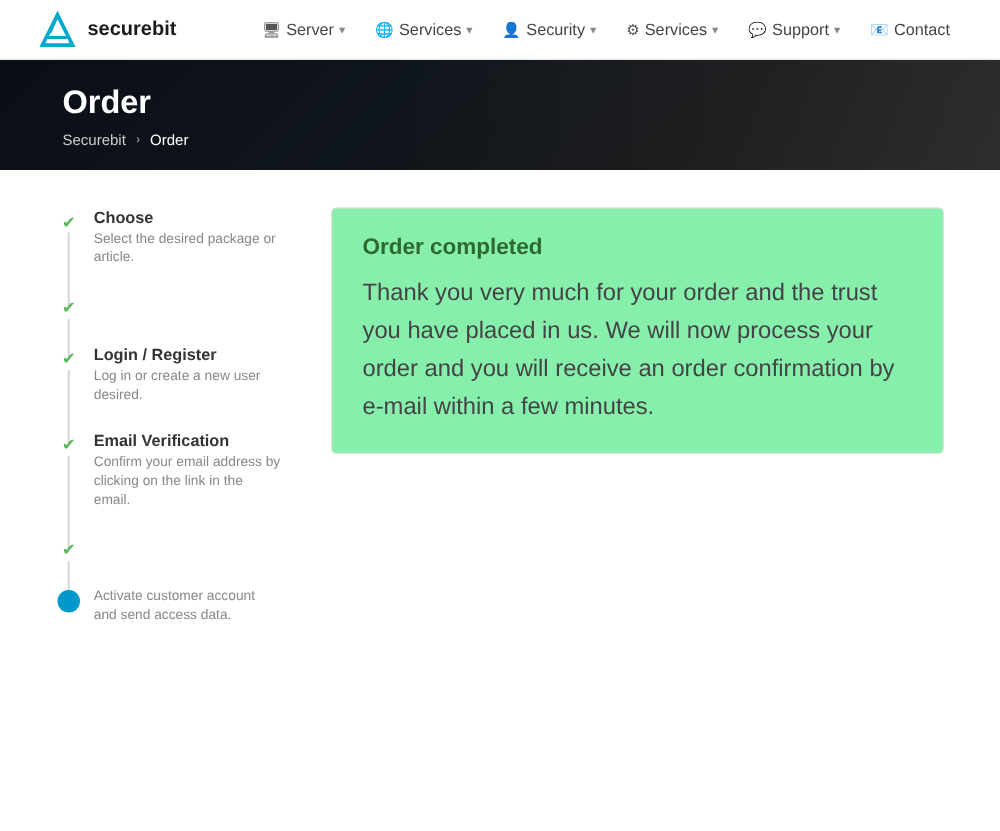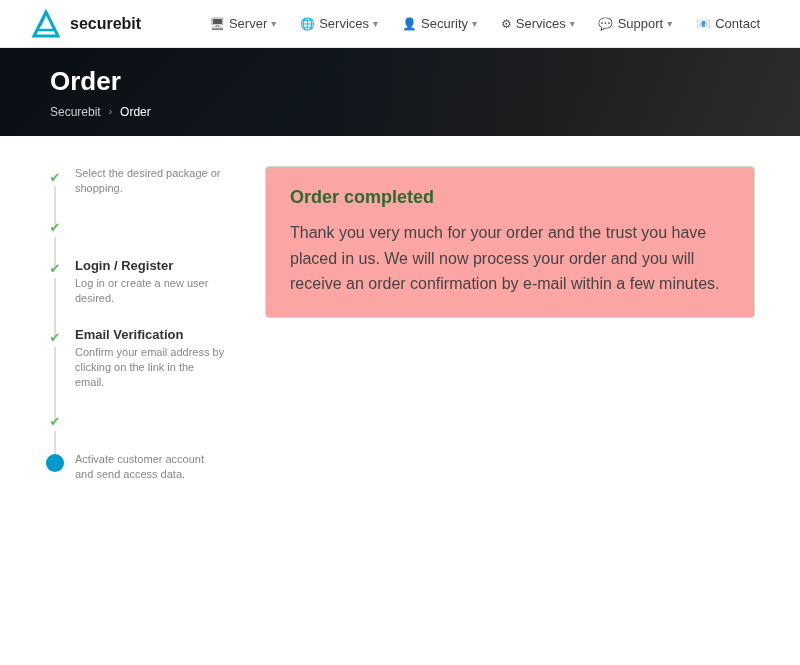--- a/index.html
+++ b/index.html
@@ -75,29 +75,29 @@
     }
     .step-text { flex: 1; }
     .step-title { font-size: 13px; font-weight: 600; color: #333; margin-bottom: 3px; }
     .step-desc { font-size: 11px; color: #888; line-height: 1.4; }
 
     
     .main-area { flex: 1; padding-left: 20px; }
 
     
     .order-completed-box {
-      background: #fca5a5; border: 1px solid #c3e0c3;
+      background: #86efac; border: 1px solid #c3e0c3;
       border-radius: 4px; padding: 20px 24px;
     }
     .order-completed-title {
       font-size: 18px; font-weight: 600; color: #2d6a2d;
       margin-bottom: 12px;
     }
     .order-completed-text {
-      font-size: 16px; color: #444; line-height: 1.6;
+      font-size: 19px; color: #444; line-height: 1.6;
     }
   </style>
 </head>
 <body>
 
 <nav>
   <a class="nav-logo" href="#">
     <svg class="nav-logo-icon" viewBox="0 0 32 32">
       <polygon points="4,28 16,4 28,28" fill="none" stroke="#00aacc" stroke-width="3"></polygon>
       <line x1="8" y1="22" x2="24" y2="22" stroke="#00aacc" stroke-width="2.5"></line>
@@ -147,21 +147,22 @@
   </div>
 </div>
 
 <div class="page-content">
 
   <div class="steps-sidebar">
 
     <div class="step-item">
       <div class="step-icon check">✔</div>
       <div class="step-text">
-        <div class="step-desc">Select the desired package or shopping.</div>
+        <div class="step-title">Choose</div>
+        <div class="step-desc">Select the desired package or article.</div>
       </div>
     </div>
 
     <div class="step-item">
       <div class="step-icon check">✔</div>
       <div class="step-text">
       </div>
     </div>
 
     <div class="step-item">

